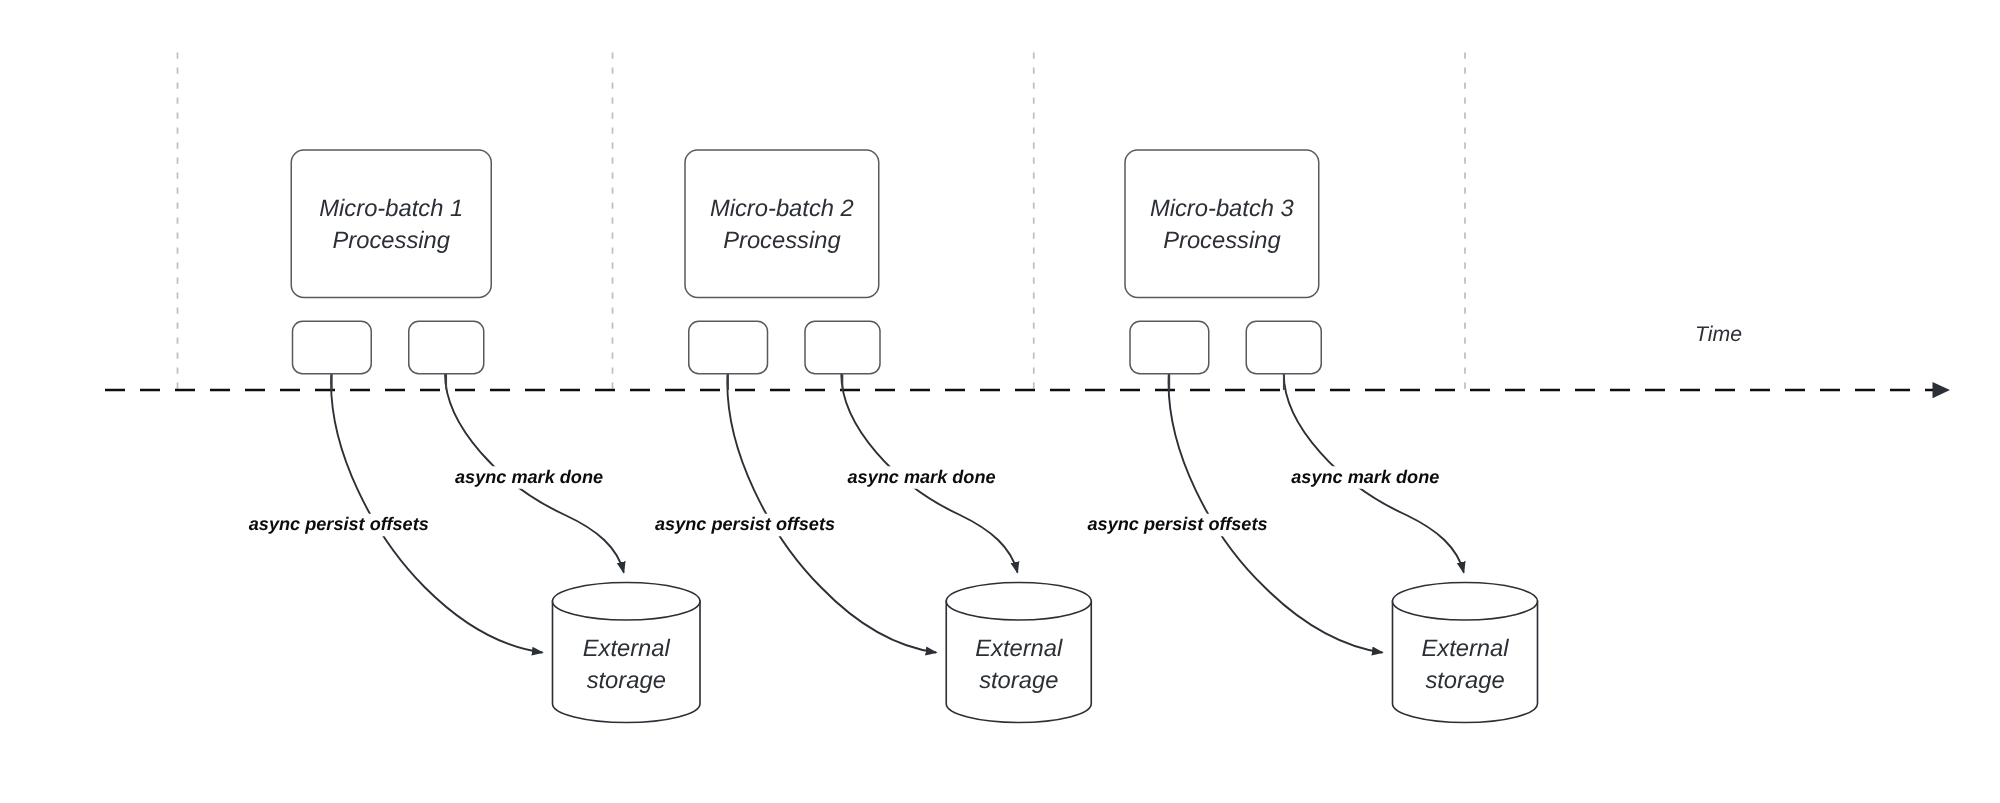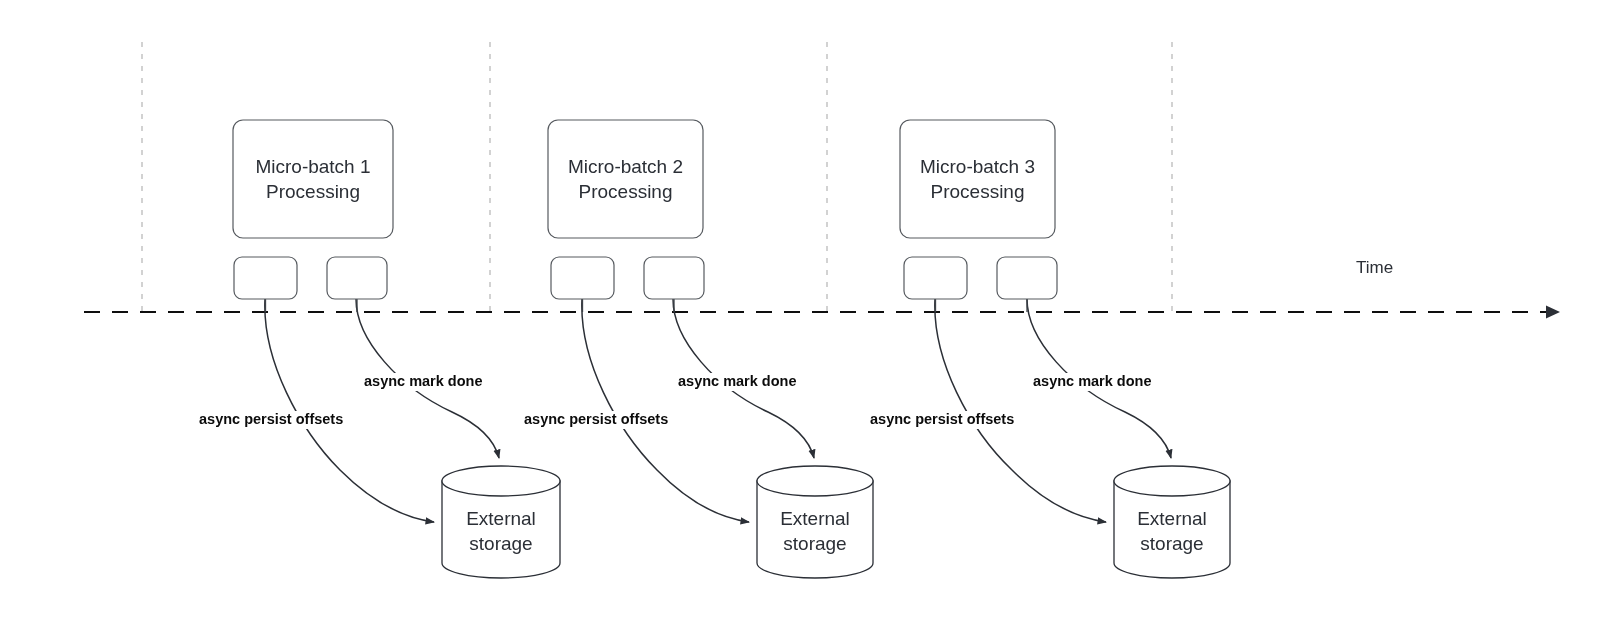--- a/index.html
+++ b/index.html
@@ -11,20 +11,21 @@
     width: 1600px;
     height: 642px;
     font-family: "Liberation Sans", sans-serif;
     overflow: hidden;
     position: relative;
   }
   #diagram-root {
     position: relative;
     width: 1600px;
     height: 642px;
+    font-style: italic;
   }
   svg.canvas {
     position: absolute;
     top: 0;
     left: 0;
     width: 1600px;
     height: 642px;
     display: block;
   }
   .node-label {

